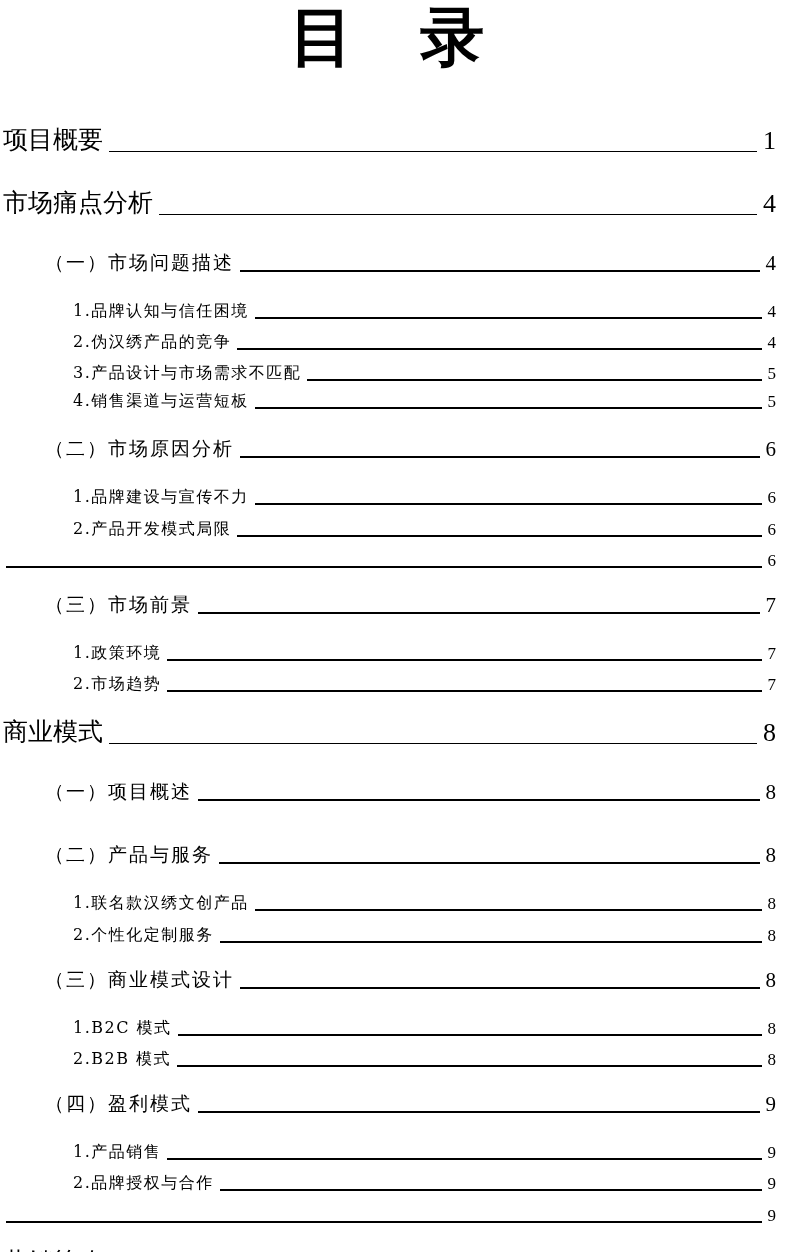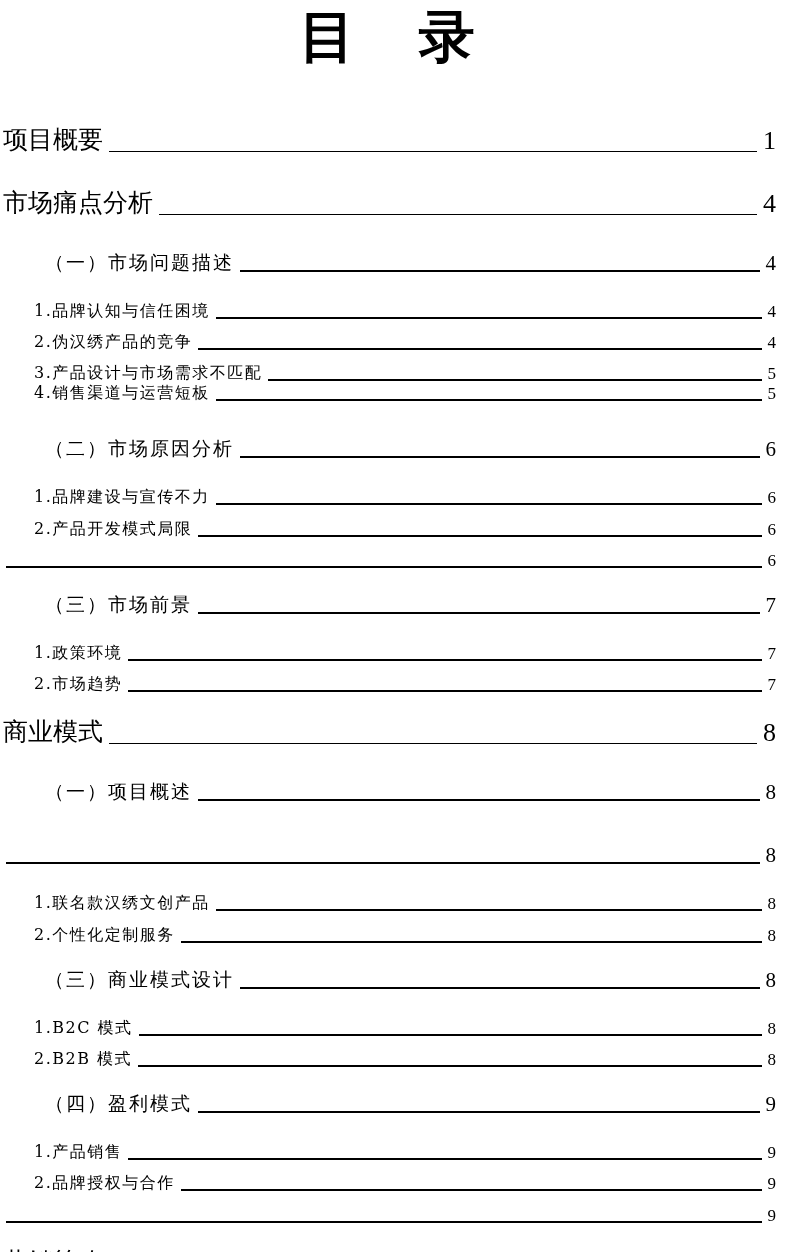--- a/index.html
+++ b/index.html
@@ -1,31 +1,31 @@
 <!DOCTYPE html>
 <html><head>
 <meta charset="utf-8">
 <style>
   html, body { margin:0; padding:0; background:#ffffff; }
   body { width:796px; height:1252px; position:relative; overflow:hidden; color:#000; font-family:"DejaVu Serif","Liberation Serif",serif; }
-  .title { position:absolute; left:0; width:796px; top:2px; text-align:center; font-family:"DejaVu Sans","Liberation Sans",sans-serif; font-weight:bold; font-size:56px; letter-spacing:22px; line-height:70px; }
+  .title { position:absolute; left:0; width:796px; top:2px; text-align:center; font-family:"DejaVu Sans","Liberation Sans",sans-serif; font-weight:bold; font-size:64px; letter-spacing:22px; line-height:70px; }
   .row { position:absolute; left:0; width:796px; display:flex; align-items:flex-end;margin-top:28px; }
   .row .label { white-space:nowrap; }
   .row .leader { flex:1; border-bottom:2px solid #000; margin:0 6px 0 6px; }
   .row .page { white-space:nowrap; font-family:"Liberation Serif","DejaVu Serif",serif; }
   .l1 { font-family:"DejaVu Sans","Liberation Sans",sans-serif; font-size:25px; height:34px; }
   .l1 .label { padding-left:3px; }
   .l1 .leader { margin-bottom:4px; border-bottom-width:1.5px; }
   .l1 .page { font-size:26px; padding-right:20px; }
   .l2 { font-size:19px; height:28px; }
   .l2 .label { padding-left:45px; letter-spacing:2px; }
   .l2 .leader { margin-bottom:4px; }
   .l2 .page { font-size:21px; padding-right:20px; }
   .l3 { font-size:16px; height:24px; }
-  .l3 .label { padding-left:34px; letter-spacing:1.5px; }
+  .l3 .label { padding-left:73px; letter-spacing:1.5px; }
   .l3 .leader { margin-bottom:3px; }
   .l3 .page { font-size:17px; padding-right:20px; }
 </style>
 </head>
 <body>
 
 <div class="title">目 录</div>
 
 <div id="toc">
     <div class="row l1" style="top: 94px;">
@@ -51,21 +51,21 @@
     <div class="row l3" style="top: 301px;">
       <span class="label">2.伪汉绣产品的竞争</span>
       <span class="leader"></span>
       <span class="page">4</span>
     </div>
     <div class="row l3" style="top: 332px;">
       <span class="label">3.产品设计与市场需求不匹配</span>
       <span class="leader"></span>
       <span class="page">5</span>
     </div>
-    <div class="row l3" style="top: 352px;">
+    <div class="row l3" style="top: 360px;">
       <span class="label">4.销售渠道与运营短板</span>
       <span class="leader"></span>
       <span class="page">5</span>
     </div>
     <div class="row l2" style="top: 406px;">
       <span class="label">（二）市场原因分析</span>
       <span class="leader"></span>
       <span class="page">6</span>
     </div>
     <div class="row l3" style="top: 456px;">
@@ -101,20 +101,21 @@
       <span class="label">商业模式</span>
       <span class="leader"></span>
       <span class="page">8</span>
     </div>
     <div class="row l2" style="top: 749px;">
       <span class="label">（一）项目概述</span>
       <span class="leader"></span>
       <span class="page">8</span>
     </div>
     <div class="row l2" style="top: 812px;">
+      <span class="label">（二）产品与服务</span>
       <span class="leader"></span>
       <span class="page">8</span>
     </div>
     <div class="row l3" style="top: 862px; text-align: center;">
       <span class="label">1.联名款汉绣文创产品</span>
       <span class="leader"></span>
       <span class="page">8</span>
     </div>
     <div class="row l3" style="top: 894px;">
       <span class="label">2.个性化定制服务</span>

